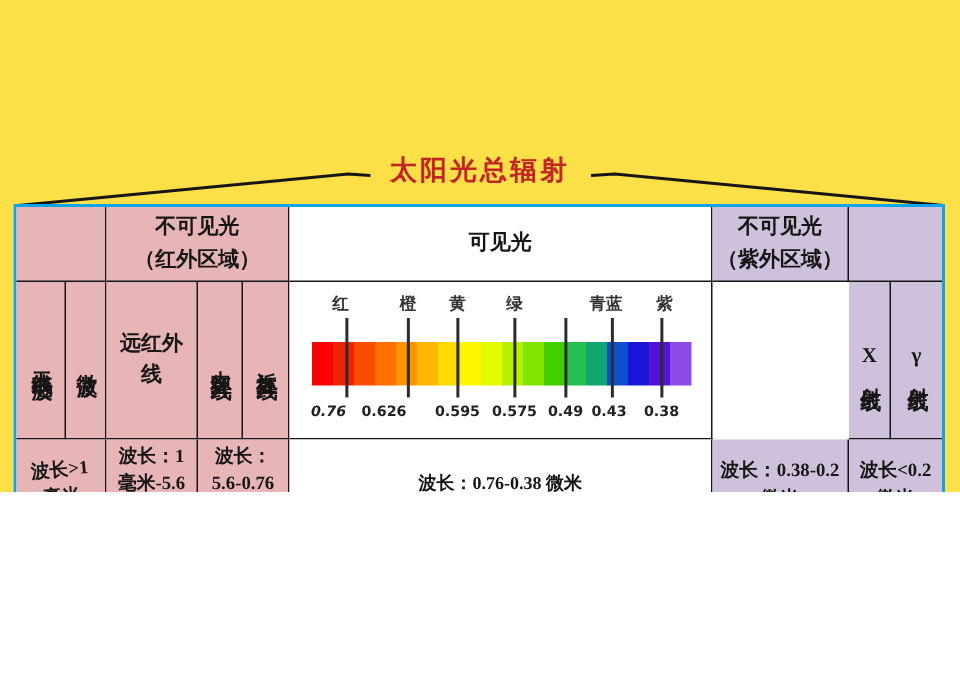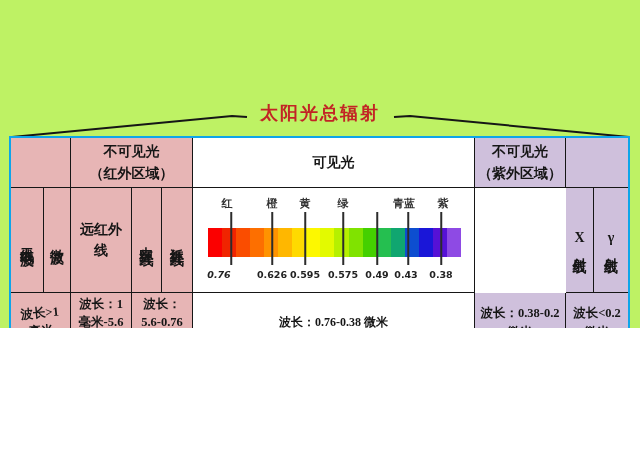--- a/index.html
+++ b/index.html
@@ -1,17 +1,17 @@
 <!DOCTYPE html>
 <html><head>
 <meta charset="utf-8">
 <style>
   html,body{margin:0;padding:0;background:#ffffff;}
   .stage{
-    position:relative;width:640px;height:328px;background:#bef264;overflow:hidden;
+    position:relative;width:640px;height:328px;background:#fde047;overflow:hidden;
     font-family:"Liberation Serif","DejaVu Serif",serif;color:#161616;
   }
   .roof-svg{position:absolute;left:0;top:0;width:640px;height:460px;pointer-events:none;}
   .main-title{
     position:absolute;left:0;top:101px;width:100%;text-align:center;
     color:#c22525;font-size:18px;font-weight:bold;letter-spacing:2px;
   }
   .band-table{
     position:absolute;left:9px;top:136px;
     display:grid;
@@ -98,21 +98,21 @@
         <div class="spec-bar" style="background: linear-gradient(to right, rgb(251, 0, 0) 0%, rgb(251, 0, 0) 5.56%, rgb(240, 36, 0) 5.56%, rgb(240, 36, 0) 11.11%, rgb(250, 77, 0) 11.11%, rgb(250, 77, 0) 16.67%, rgb(253, 111, 0) 16.67%, rgb(253, 111, 0) 22.22%, rgb(255, 147, 0) 22.22%, rgb(255, 147, 0) 27.78%, rgb(255, 183, 0) 27.78%, rgb(255, 183, 0) 33.33%, rgb(255, 218, 0) 33.33%, rgb(255, 218, 0) 38.89%, rgb(253, 248, 0) 38.89%, rgb(253, 248, 0) 44.44%, rgb(227, 250, 0) 44.44%, rgb(227, 250, 0) 50%, rgb(182, 240, 0) 50%, rgb(182, 240, 0) 55.56%, rgb(128, 227, 0) 55.56%, rgb(128, 227, 0) 61.11%, rgb(68, 208, 0) 61.11%, rgb(68, 208, 0) 66.67%, rgb(37, 191, 80) 66.67%, rgb(37, 191, 80) 72.22%, rgb(16, 166, 112) 72.22%, rgb(16, 166, 112) 77.78%, rgb(13, 78, 208) 77.78%, rgb(13, 78, 208) 83.33%, rgb(26, 22, 216) 83.33%, rgb(26, 22, 216) 88.89%, rgb(86, 17, 214) 88.89%, rgb(86, 17, 214) 94.44%, rgb(142, 74, 228) 94.44%, rgb(142, 74, 228) 100%);"></div>
       <span class="spec-label" style="left: 34px;">红</span>
           <span class="spec-label" style="left: 79px;">橙</span>
           <span class="spec-label" style="left: 112px;">黄</span>
           <span class="spec-label" style="left: 150px;">绿</span>
           <span class="spec-label" style="left: 211px;">青蓝</span>
           <span class="spec-label" style="left: 250px;">紫</span>
           <div class="spec-tick" style="left: 38px;"></div>
           <span class="spec-value" style="left: 26px; font-style: italic;">0.76</span>
           <div class="spec-tick" style="left: 79px;"></div>
-          <span class="spec-value" style="left: 79px;">0.626</span>
+          <span class="spec-value" style="left: 63px;">0.626</span>
           <div class="spec-tick" style="left: 112px;"></div>
           <span class="spec-value" style="left: 112px;">0.595</span>
           <div class="spec-tick" style="left: 150px;"></div>
           <span class="spec-value" style="left: 150px;">0.575</span>
           <div class="spec-tick" style="left: 184px;"></div>
           <span class="spec-value" style="left: 184px;">0.49</span>
           <div class="spec-tick" style="left: 215px;"></div>
           <span class="spec-value" style="left: 213px;">0.43</span>
           <div class="spec-tick" style="left: 248px;"></div>
           <span class="spec-value" style="left: 248px;">0.38</span>

